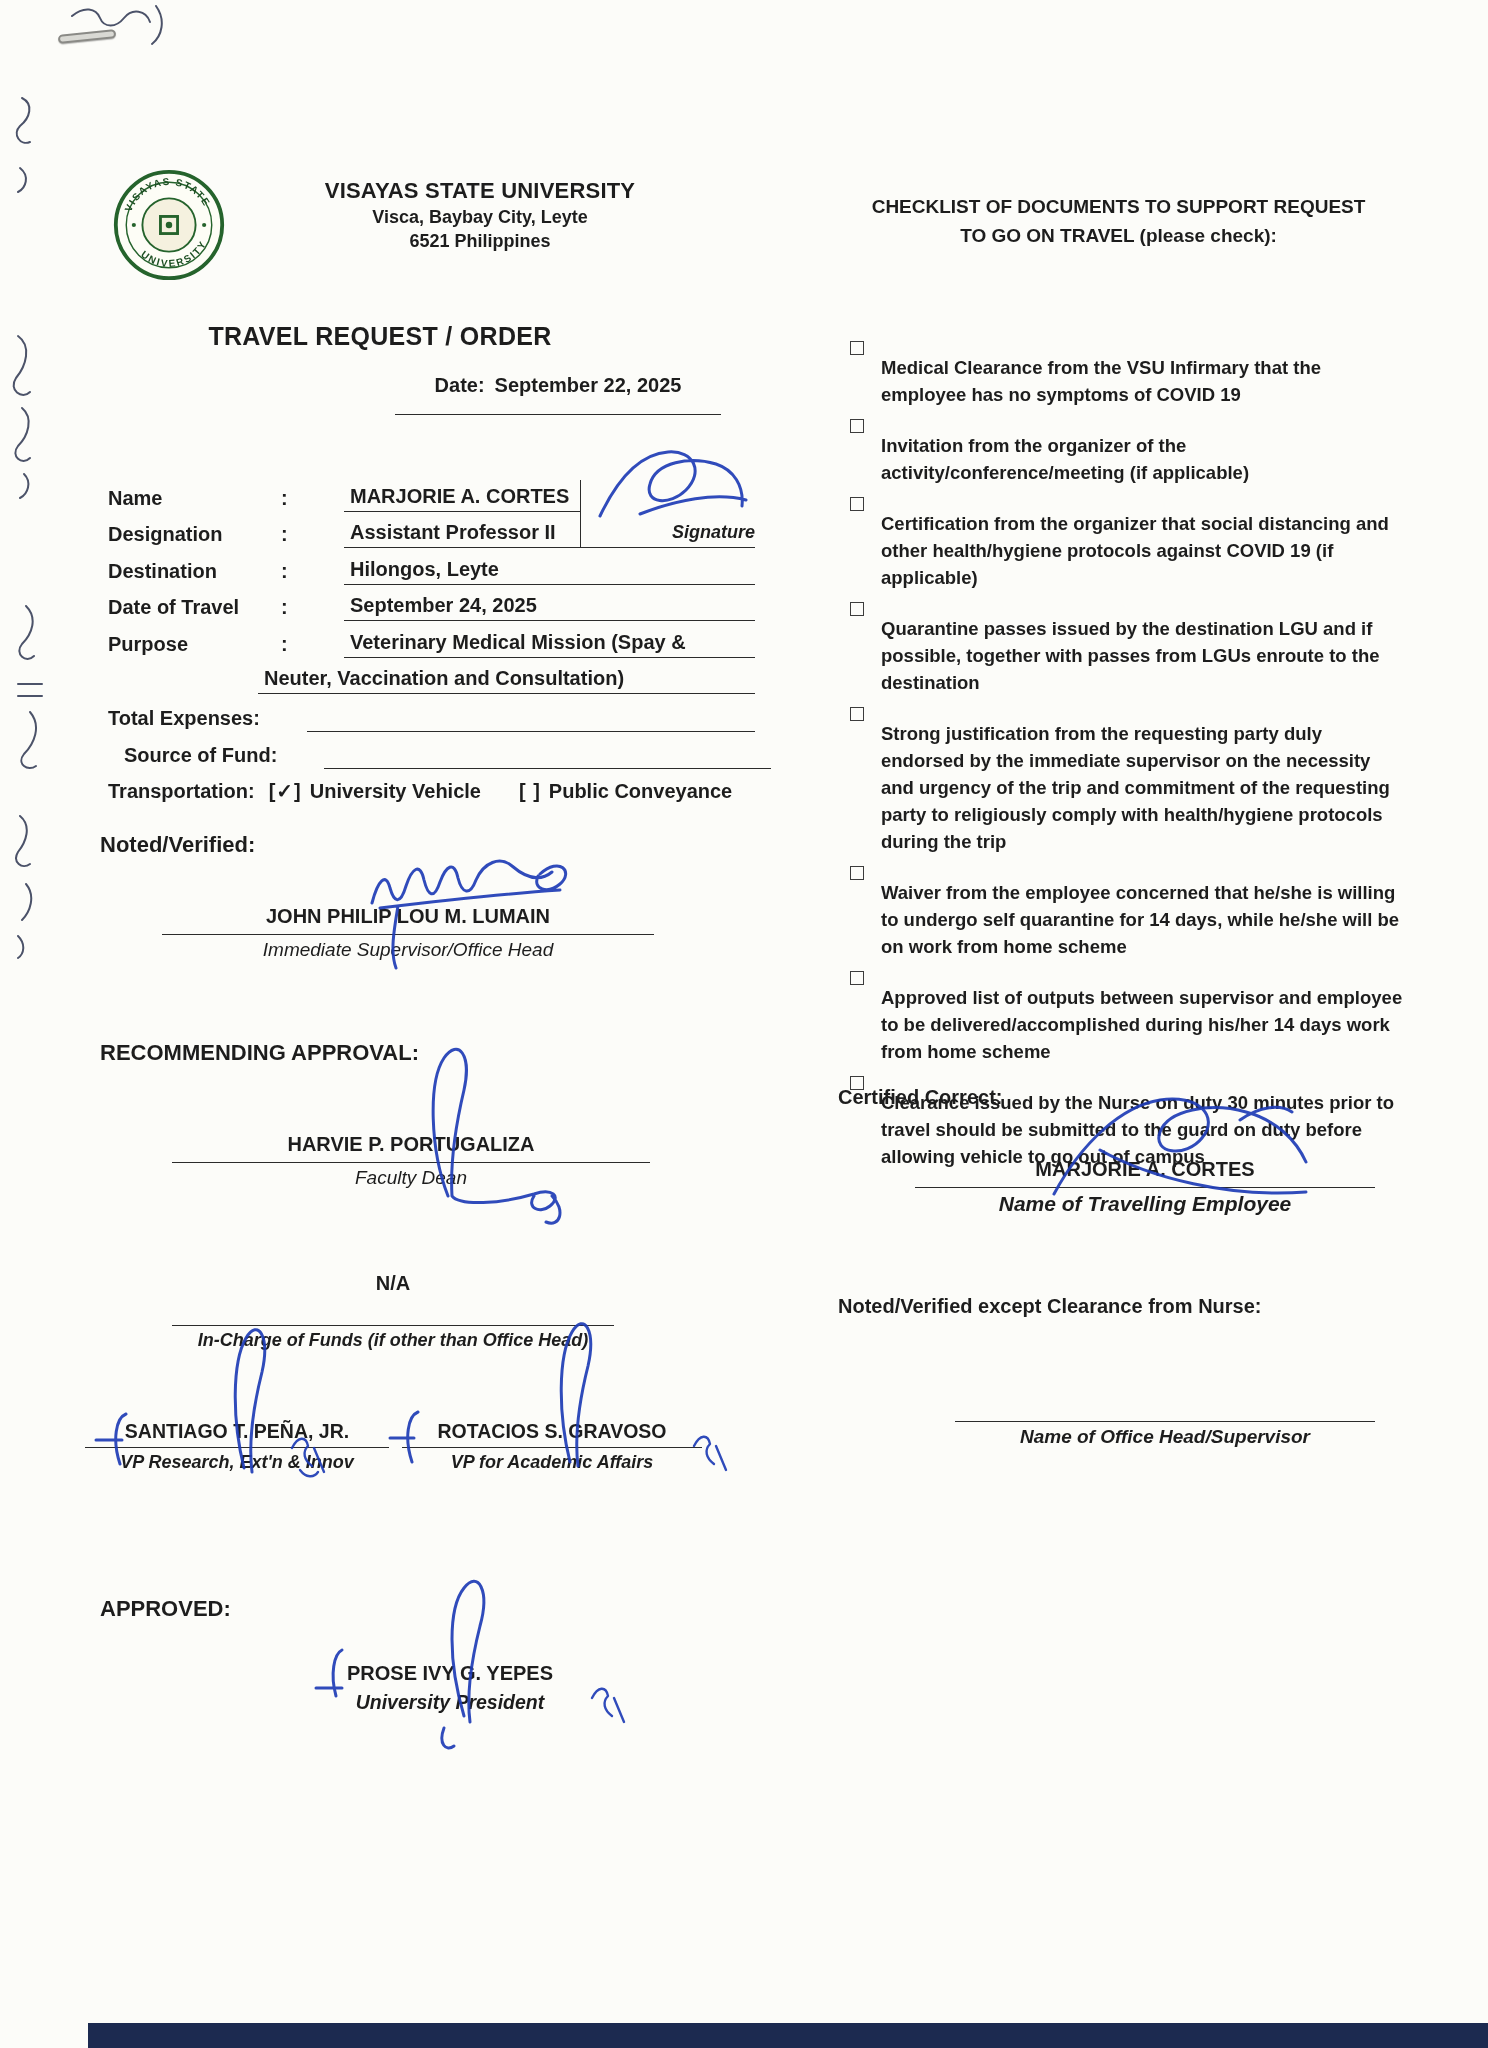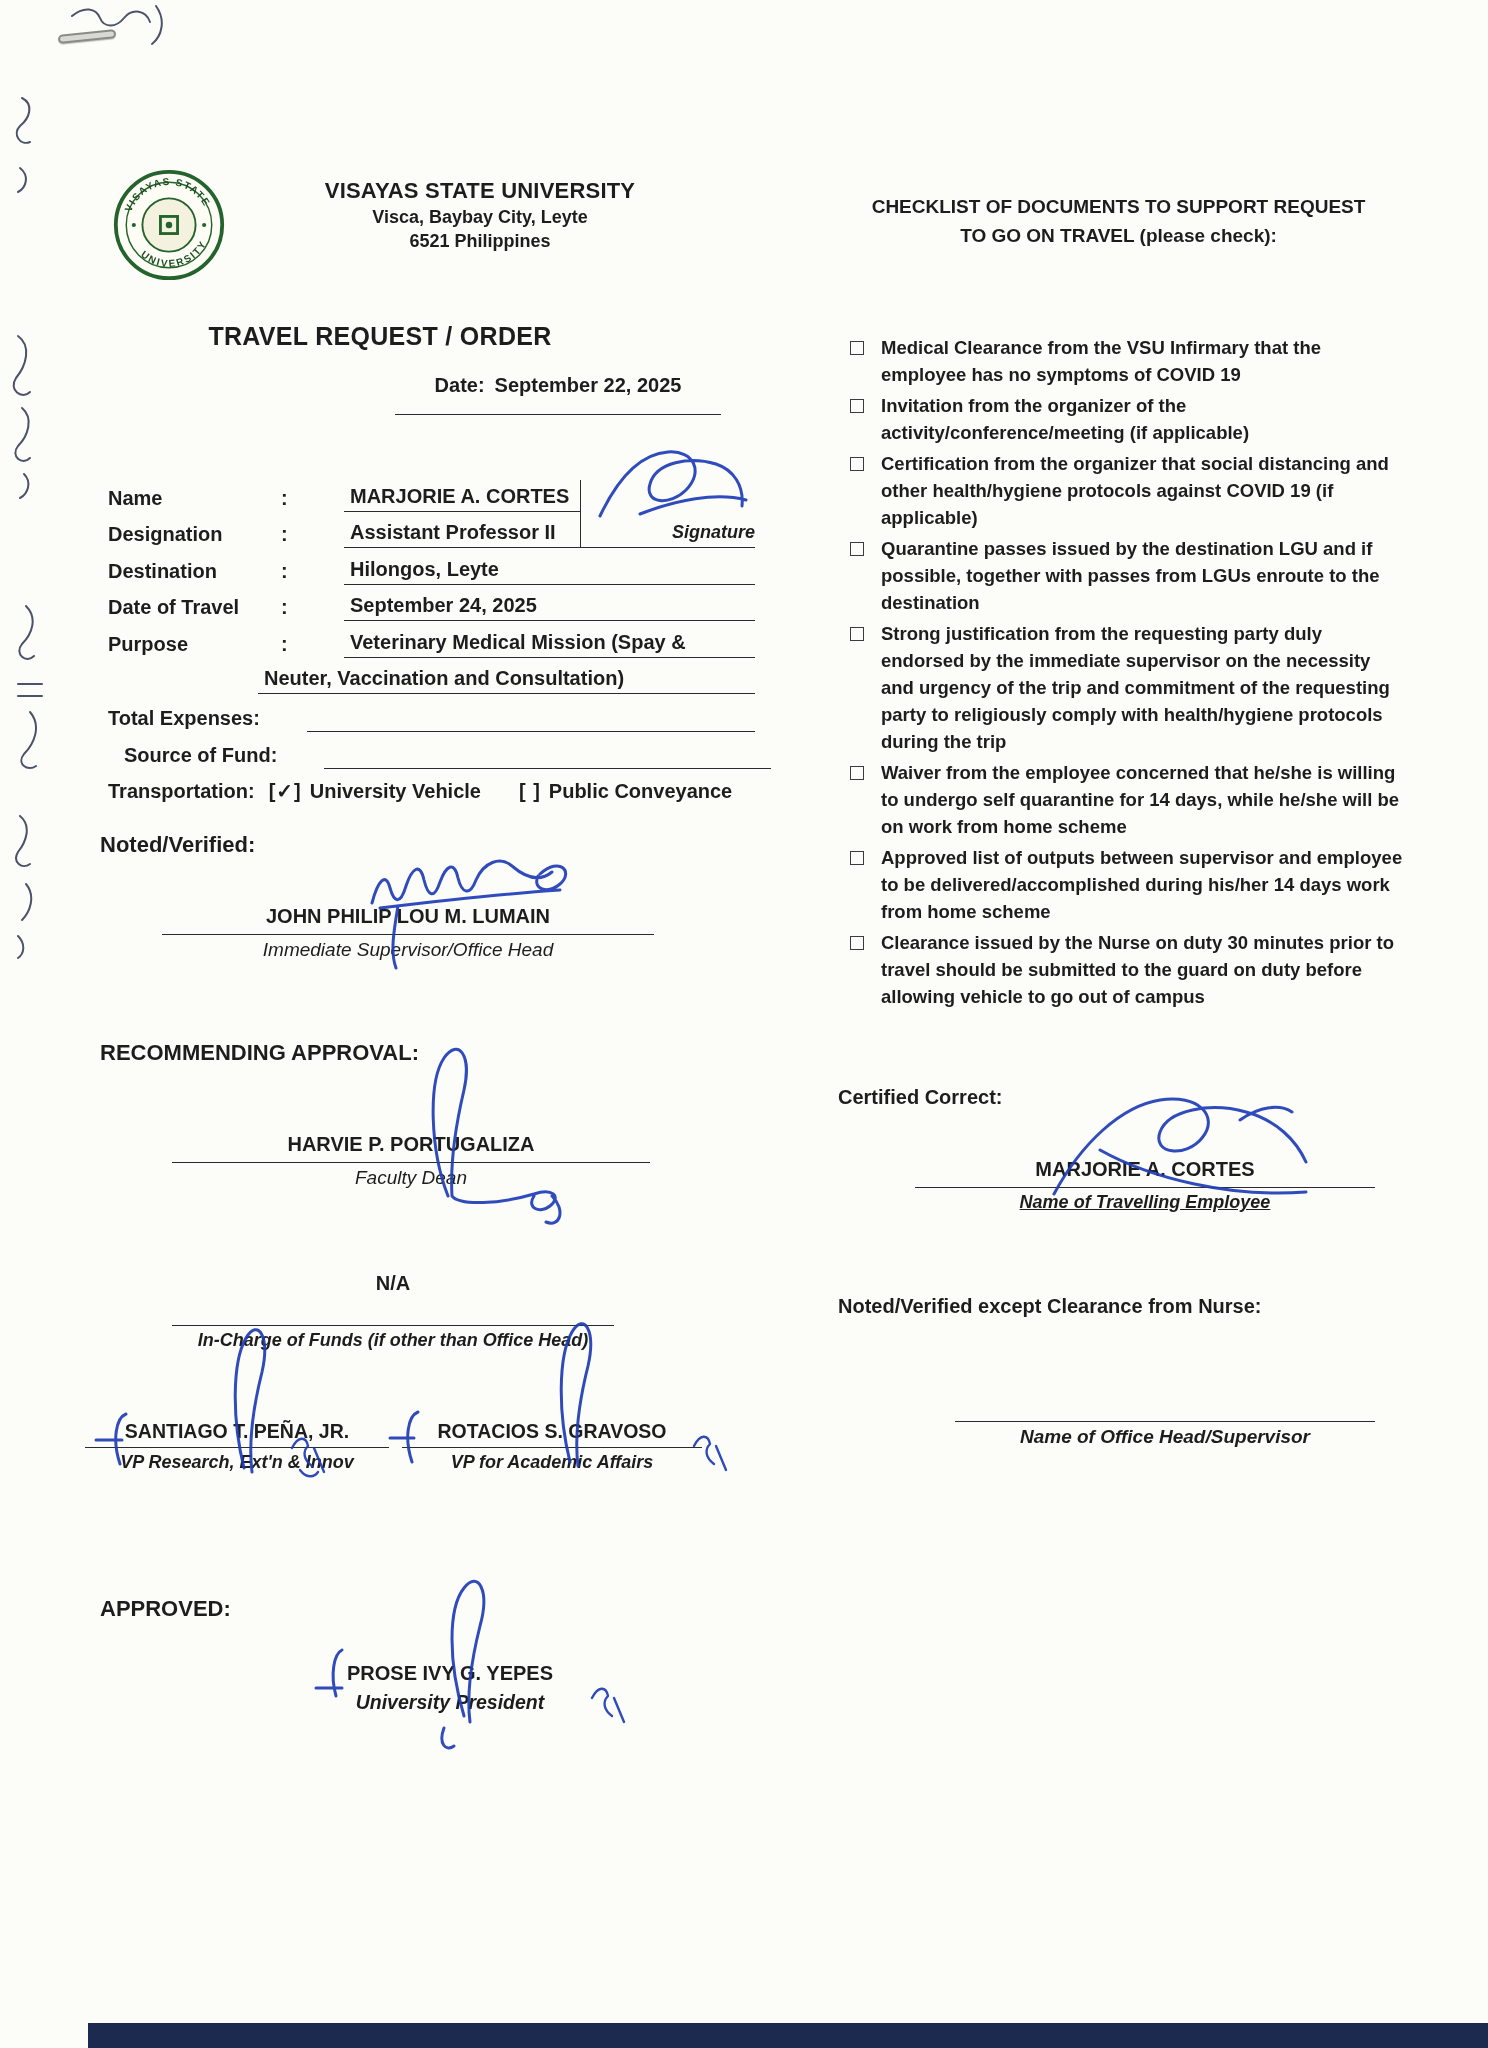--- a/index.html
+++ b/index.html
@@ -34,21 +34,21 @@
 
   .sec-label { font-size:22px; font-weight:bold; }
 
   .sigline .nm { font-weight:bold; font-size:20px; text-align:center; border-bottom:1.6px solid #2b2b2b; padding-bottom:6px; white-space:nowrap; }
   .sigline .ttl { font-style:italic; font-size:19px; text-align:center; padding-top:4px; }
   .sigline .ttl.bi { font-weight:bold; font-size:18px; }
 
   .chk-head { font-size:19px; font-weight:bold; text-align:center; line-height:29px; }
   .chk-item { display:flex; margin-bottom:4px; }
   .chk-box { flex:none; width:14px; height:14px; border:1.9px solid #3c3c3c; margin:7px 0 0 2px; background:transparent; }
-  .chk-txt { margin-left:17px; font-weight:bold; font-size:18.5px; line-height:27px; }
+  .chk-txt { margin-left:17px; font-weight:bold; font-size:18.5px; line-height:27px;margin-top:20px; }
 
   .blank-line { border-bottom:1.6px solid #2b2b2b; height:42px; }
 
   .staple { position:absolute; left:58px; top:32px; width:58px; height:9px;
             border:2.5px solid #8a8a86; border-radius:5px; transform:rotate(-6deg);
             background:#d9d9d4; box-shadow:0 1px 1px rgba(0,0,0,.25); }
   .bottom-bar { position:absolute; left:88px; top:2023px; width:1400px; height:25px; background:#1c2a50; }
 
   .ink { position:absolute; left:0; top:0; pointer-events:none; }
 </style>
@@ -221,21 +221,21 @@
     <div class="chk-item">
       <span class="chk-box"></span>
       <span class="chk-txt">Clearance issued by the Nurse on duty 30 minutes prior to travel should be submitted to the guard on duty before allowing vehicle to go out of campus</span>
     </div>
   </div>
 
   <div class="abs b" style="left:838px; top:1086px; font-size:20px;">Certified Correct:</div>
 
   <div class="abs sigline" style="left:915px; top:1158px; width:460px;">
     <div class="nm">MARJORIE A. CORTES</div>
-    <div class="ttl bi" style="font-size:18px;text-decoration:underline;">Name of Travelling Employee</div>
+    <div class="ttl bi" style="font-size:21px;">Name of Travelling Employee</div>
   </div>
 
   <div class="abs b" style="left:838px; top:1295px; font-size:20px;">Noted/Verified except Clearance from Nurse:</div>
 
   <div class="abs" style="left:955px; top:1380px; width:420px;">
     <div class="blank-line"></div>
     <div class="sigline">
         <div class="ttl bi" style="font-size:19px;">Name of Office Head/Supervisor</div>
       </div>
   </div>

